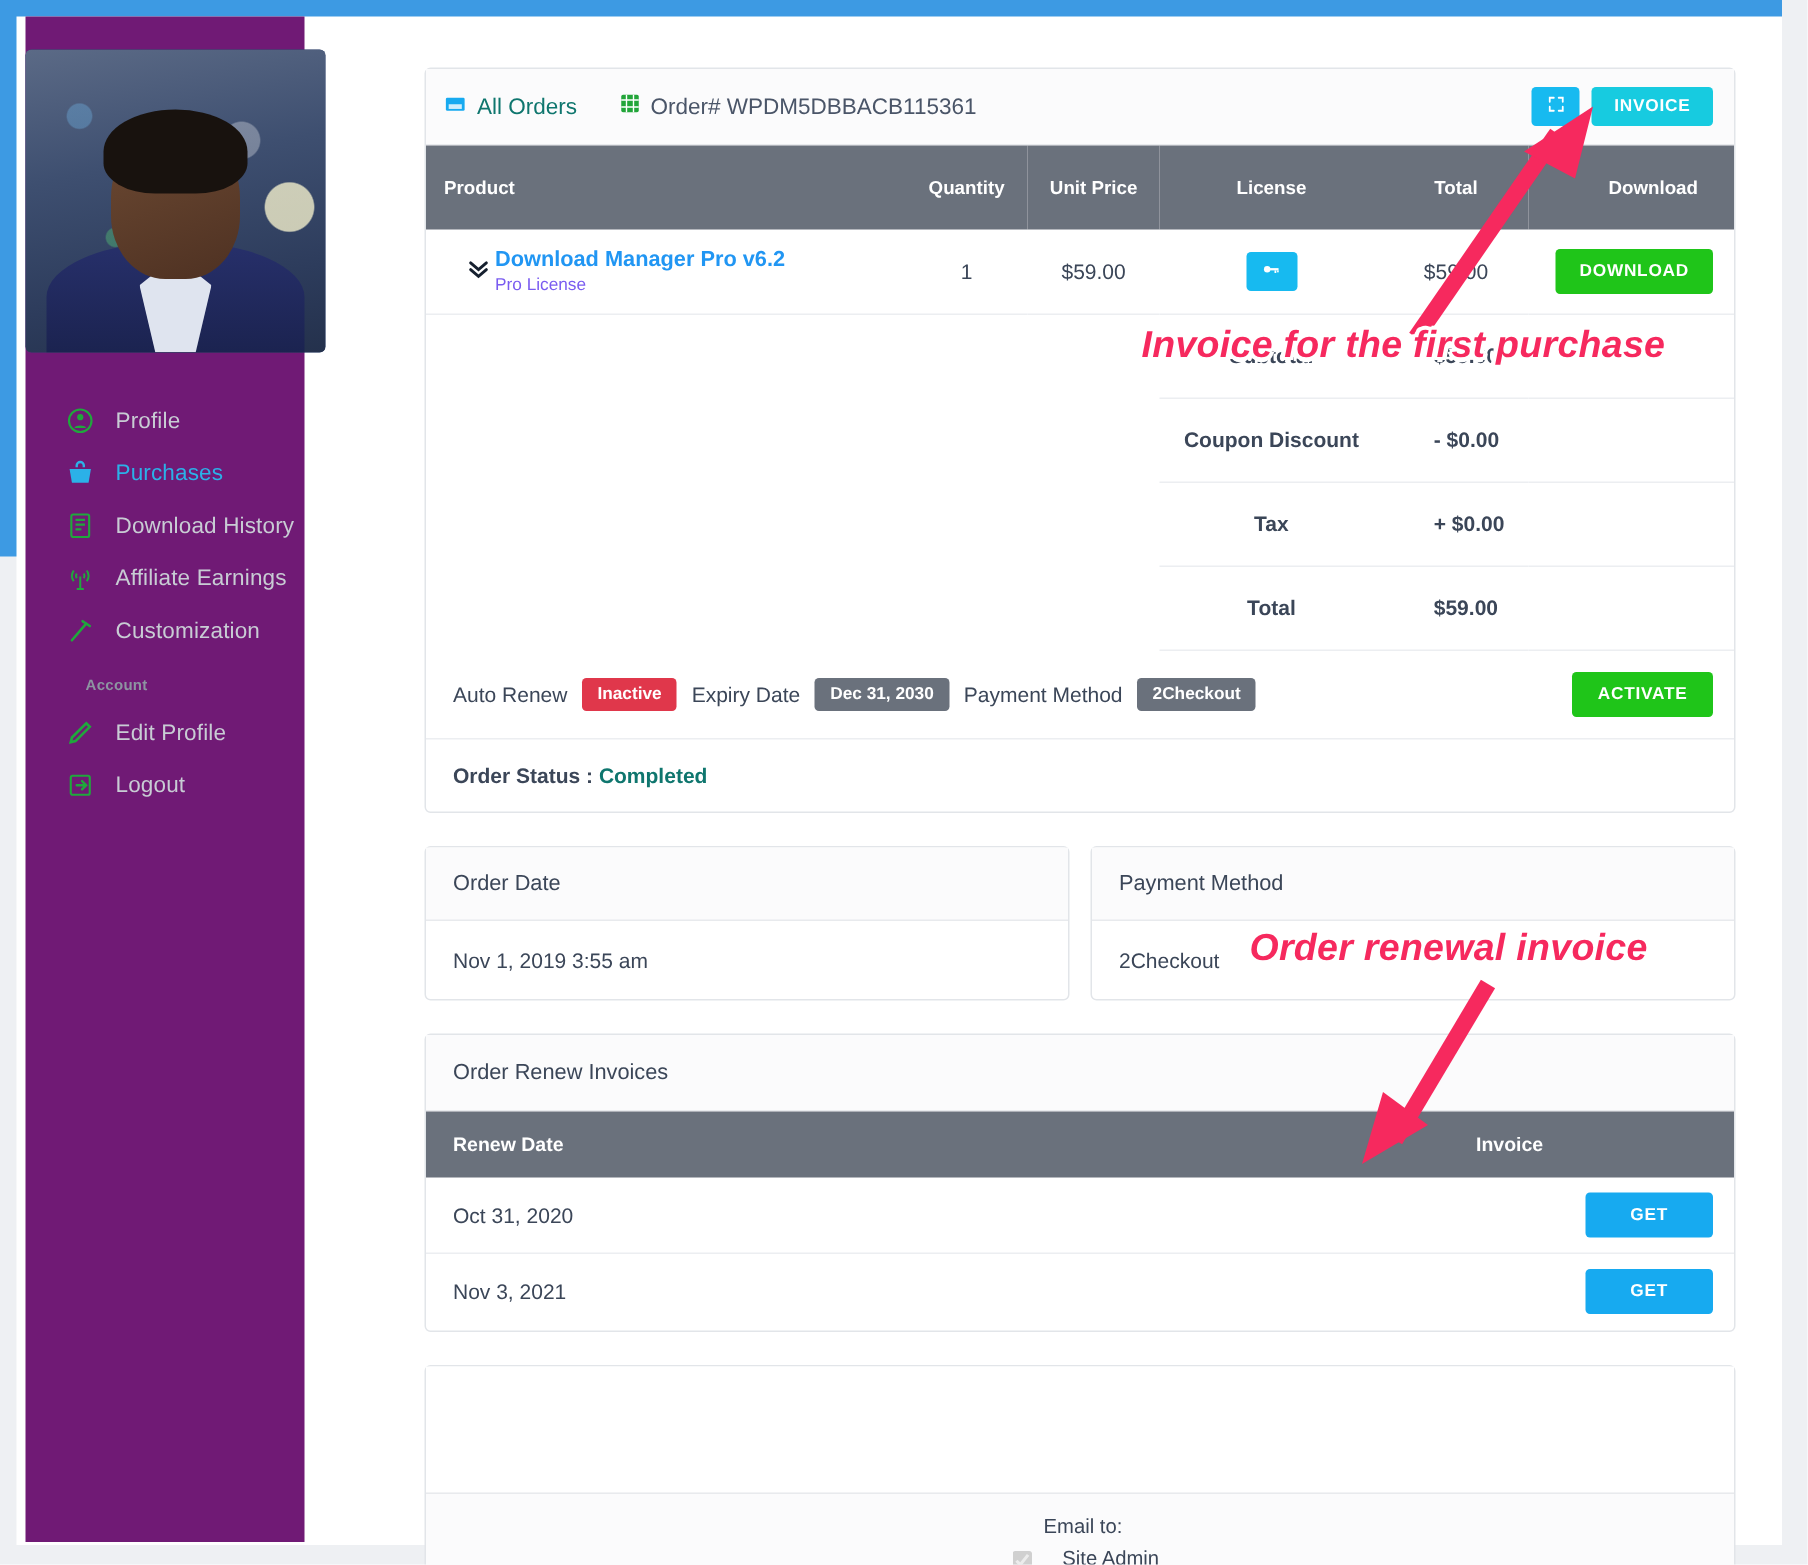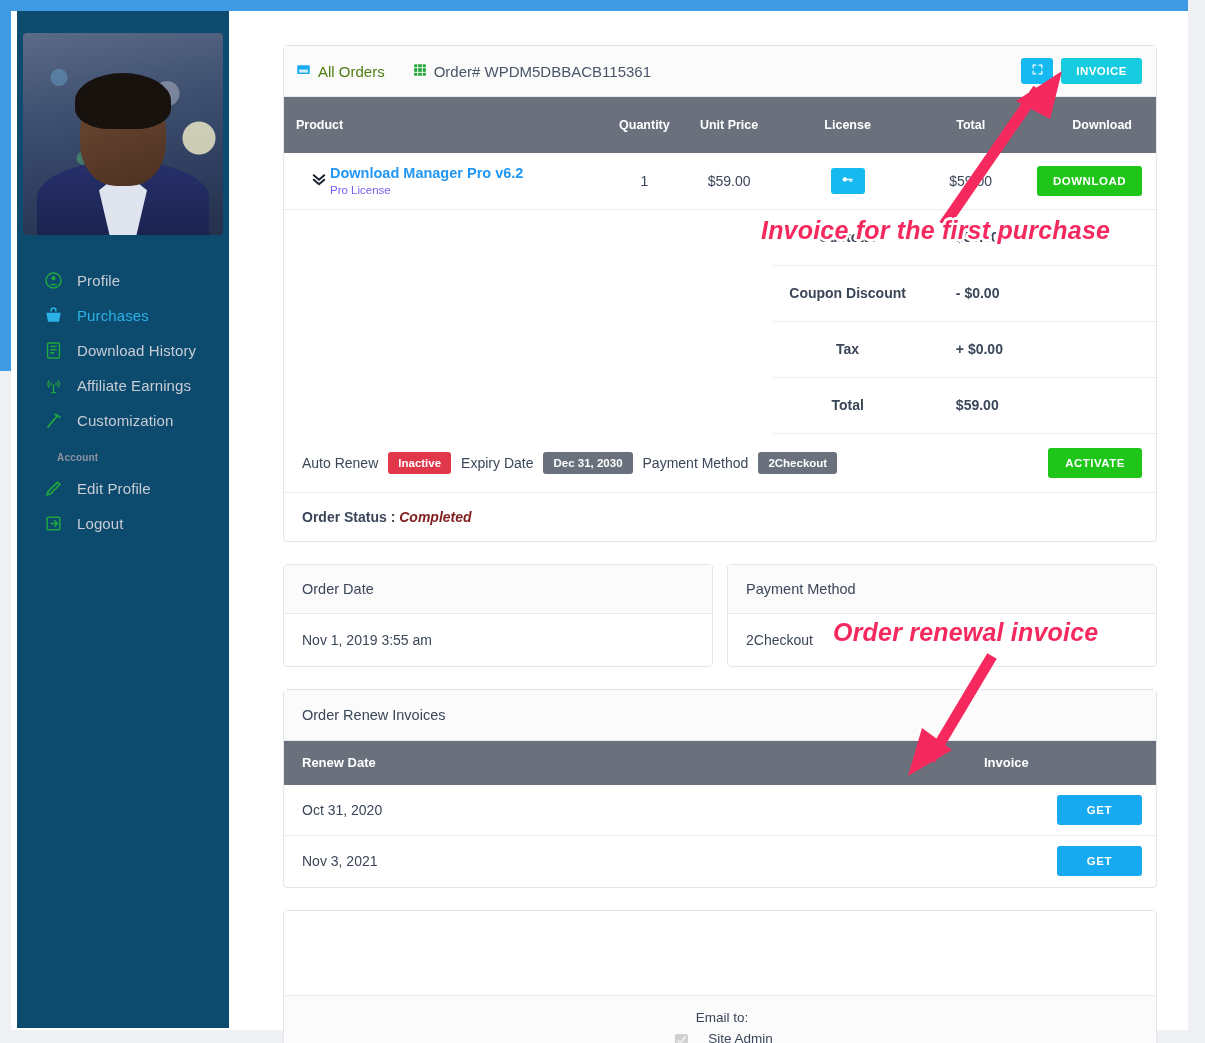--- a/index.html
+++ b/index.html
@@ -18,22 +18,22 @@
     position:absolute; left:0; top:0; width:1188px; height:371px;
     background:#3d9ae3; z-index:0;
   }
   #white-page{
     position:absolute; left:11px; top:11px; width:1177px; height:1019px;
     background:#ffffff; z-index:1;
   }
 
   
   #sidebar{
-    position:absolute; left:17px; top:11px; width:212px; height:1017px;
-    background:#0c4a6e; z-index:3;
+    position:absolute; left:17px; top:11px; width:186px; height:1017px;
+    background:#701a75; z-index:3;
     padding-top:22px;
   }
   #avatar{
     width:200px; height:202px; margin:0 auto 28px auto;
     border-radius:4px; overflow:hidden; position:relative;
     background:#2b3f6b;
   }
   #avatar .ph-bg{
     position:absolute; inset:0;
     background:
@@ -92,21 +92,21 @@
   }
 
   .ord-head{
     height:51px; display:flex; align-items:center; padding:0 14px 0 12px;
     background:#fbfbfc; border-bottom:1px solid #e8eaed;
   }
   .crumb{
     display:flex; align-items:center; gap:7px; font-size:15px;
     margin-right:28px; cursor:pointer;
   }
-  .crumb.link{ color:#4d7c0f; }
+  .crumb.link{ color:#0f766e; }
   .crumb.plain{ color:#4a5568; cursor:default; }
   .head-actions{ margin-left:auto; display:flex; align-items:center; gap:8px; }
   .btn{
     border:0; border-radius:3px; color:#fff; cursor:pointer;
     font-family:"Liberation Sans", sans-serif; font-weight:bold;
     letter-spacing:.5px;
   }
   .btn-expand{
     width:32px; height:26px; background:#17baf0;
     display:flex; align-items:center; justify-content:center;
@@ -150,21 +150,21 @@
     padding:5px 10px; white-space:nowrap;
   }
   .pill.red{ background:#e0374b; }
   .pill.gray{ background:#6a717c; }
   .activate-btn{
     margin-left:auto; background:#1fc519; color:#fff; font-size:11.5px;
     font-weight:bold; padding:9px 17px; border:0; border-radius:3px;
     cursor:pointer; letter-spacing:.5px;
   }
   .status-row{ padding:16px 18px; font-size:14px; font-weight:bold; color:#3b4658; }
-  .status-row .val{ color:#7f1d1d;font-style:italic; }
+  .status-row .val{ color:#0f766e; }
 
   .two-col{ display:flex; gap:14px; margin-bottom:22px; }
   .info-card{ flex:1; background:#fff; border:1px solid #e2e5e9; border-radius:4px; }
   .info-card .hd{
     padding:16px 18px; font-size:14.5px; color:#3b4658;
     background:#fbfbfc; border-bottom:1px solid #e8eaed;
   }
   .info-card .bd{ padding:18px; font-size:14px; color:#3b4658; }
 
   .ri-title{ padding:17px 18px; font-size:14.5px; color:#3b4658; background:#fbfbfc; border-bottom:1px solid #e8eaed;}

